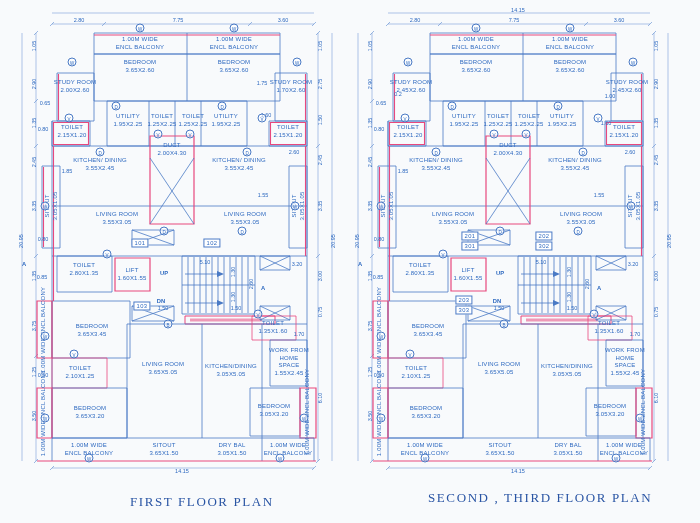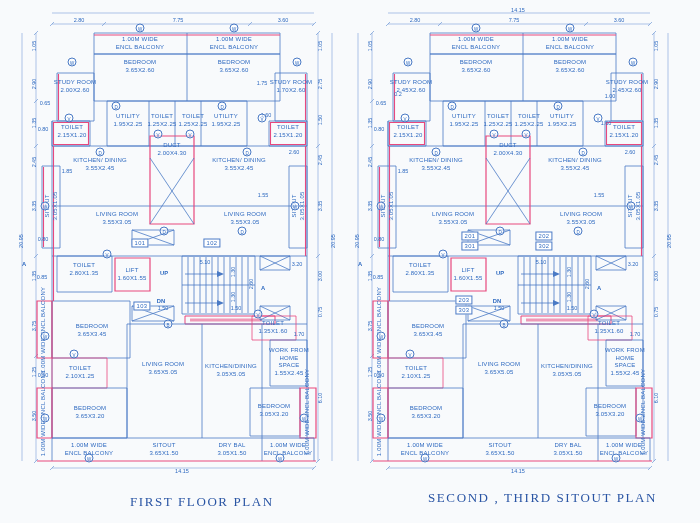--- a/index.html
+++ b/index.html
@@ -748,13 +748,13 @@
       <div>202</div>
       <div>302</div>
     </div>
     <div class="badge" style="left: 116px; top: 299px;">
       <div>203</div>
       <div>303</div>
     </div>
   </div>
 
 <div class="plan-title" style="left:130px;top:494px">FIRST FLOOR PLAN</div>
-<div class="plan-title" style="left:428px;top:490px">SECOND , THIRD  SITOUT PLAN</div>
+<div class="plan-title" style="left:428px;top:490px">SECOND , THIRD  FLOOR PLAN</div>
 
 </body></html>

